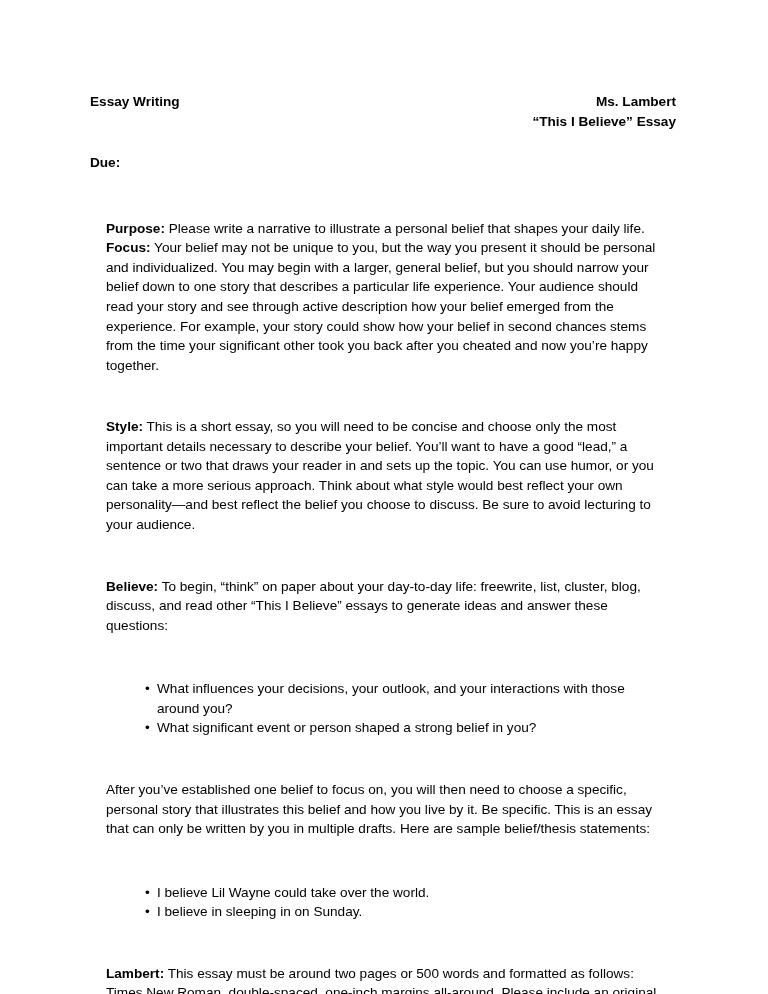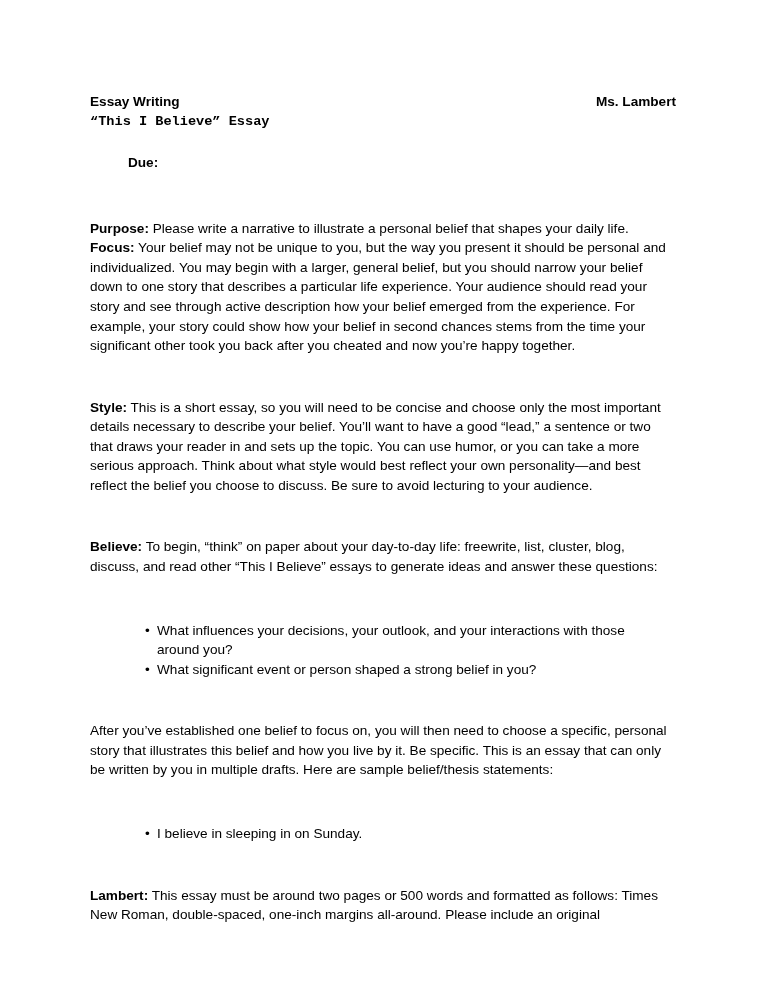--- a/index.html
+++ b/index.html
@@ -26,32 +26,30 @@
     left: 90px;
     right: 92px;
   }
   .header-row {
     display: flex;
     justify-content: space-between;
     font-weight: 700;
     gap: 44px;
   }
   .doc-title {
-    text-align: left;
+    text-align: right;
     font-weight: 700;
-    font-family: Liberation Mono, monospace;
   }
   .bold { font-weight: 700; }
   .due-line {
     margin-top: 22px;
     font-weight: 700;
-    margin-left: 38px;
   }
   p.para {
-    margin: 0;
+    margin: 16px;
     margin-top: 42px;
   }
   p.para.first-para { margin-top: 46px; }
   ul.bullets {
     list-style: none;
     margin: 9px;
     margin-top: 44px;
     padding: 0 0 0 46px;
   }
   ul.bullets li {
@@ -87,19 +85,20 @@
     <p class="para"><span class="bold">Believe:</span><span> To begin, “think” on paper about your day-to-day life: freewrite, list, cluster, blog, discuss, and read other “This I Believe” essays to generate ideas and answer these questions:</span></p>
 
     <ul class="bullets">
       <li><span>What influences your decisions, your outlook, and your interactions with those around you?</span></li>
       <li><span>What significant event or person shaped a strong belief in you?</span></li>
     </ul>
 
     <p class="para"><span>After you’ve established one belief to focus on, you will then need to choose a specific, personal story that illustrates this belief and how you live by it. Be specific. This is an essay that can only be written by you in multiple drafts. Here are sample belief/thesis statements:</span></p>
 
     <ul class="bullets">
+      <li><span>I believe Lil Wayne could take over the world.</span></li>
       <li><span>I believe in sleeping in on Sunday.</span></li>
     </ul>
 
     <p class="para"><span class="bold">Lambert:</span><span> This essay must be around two pages or 500 words and formatted as follows: Times New Roman, double-spaced, one-inch margins all-around. Please include an original</span></p>
 
   </div>
 </div>
 
 </body></html>

